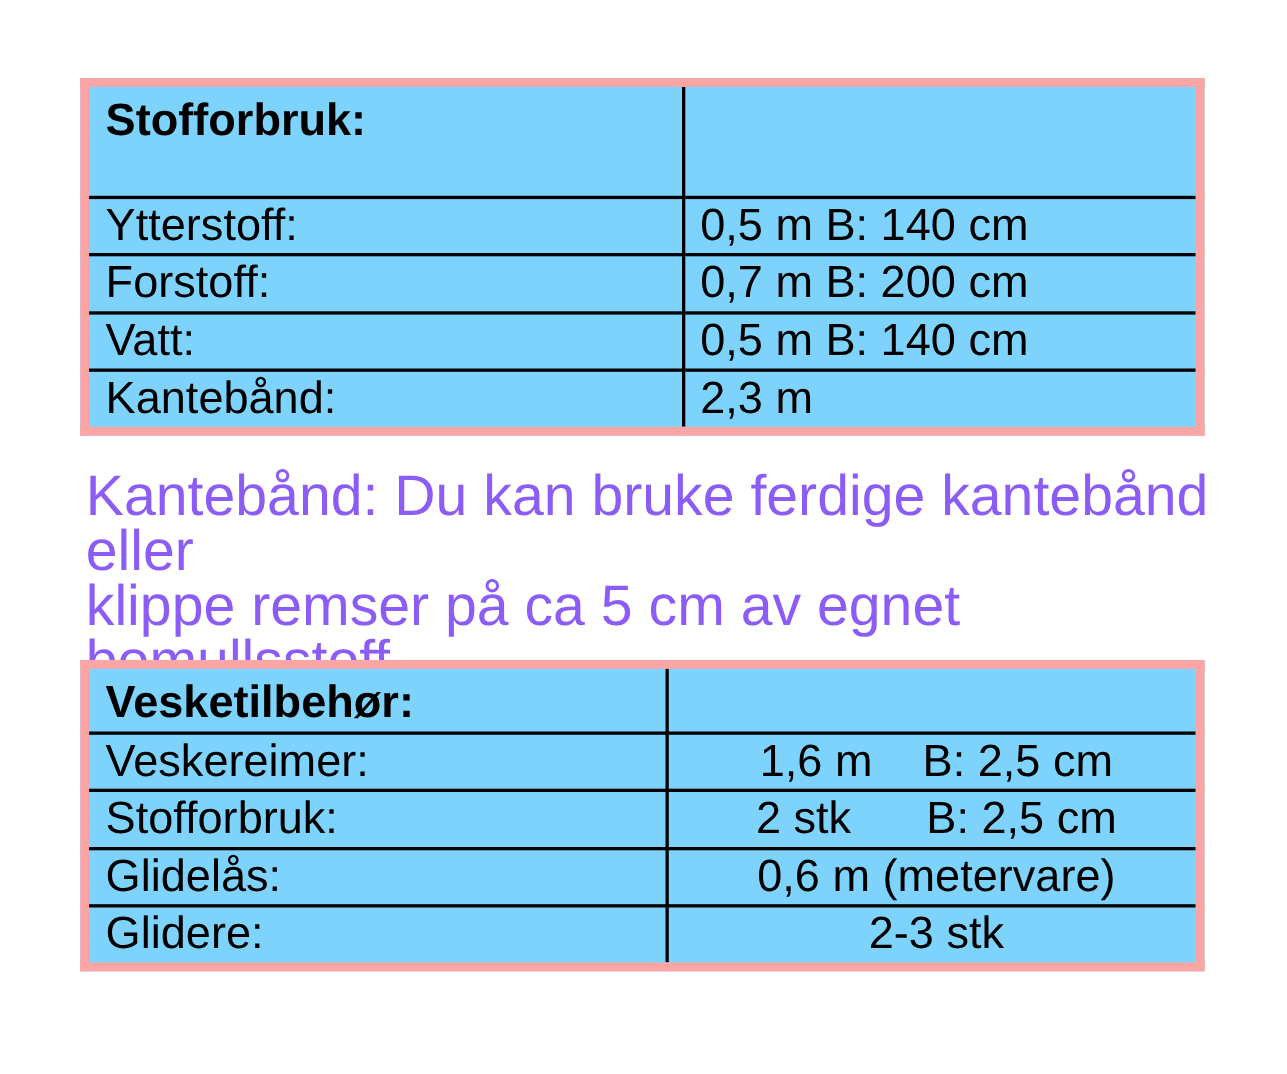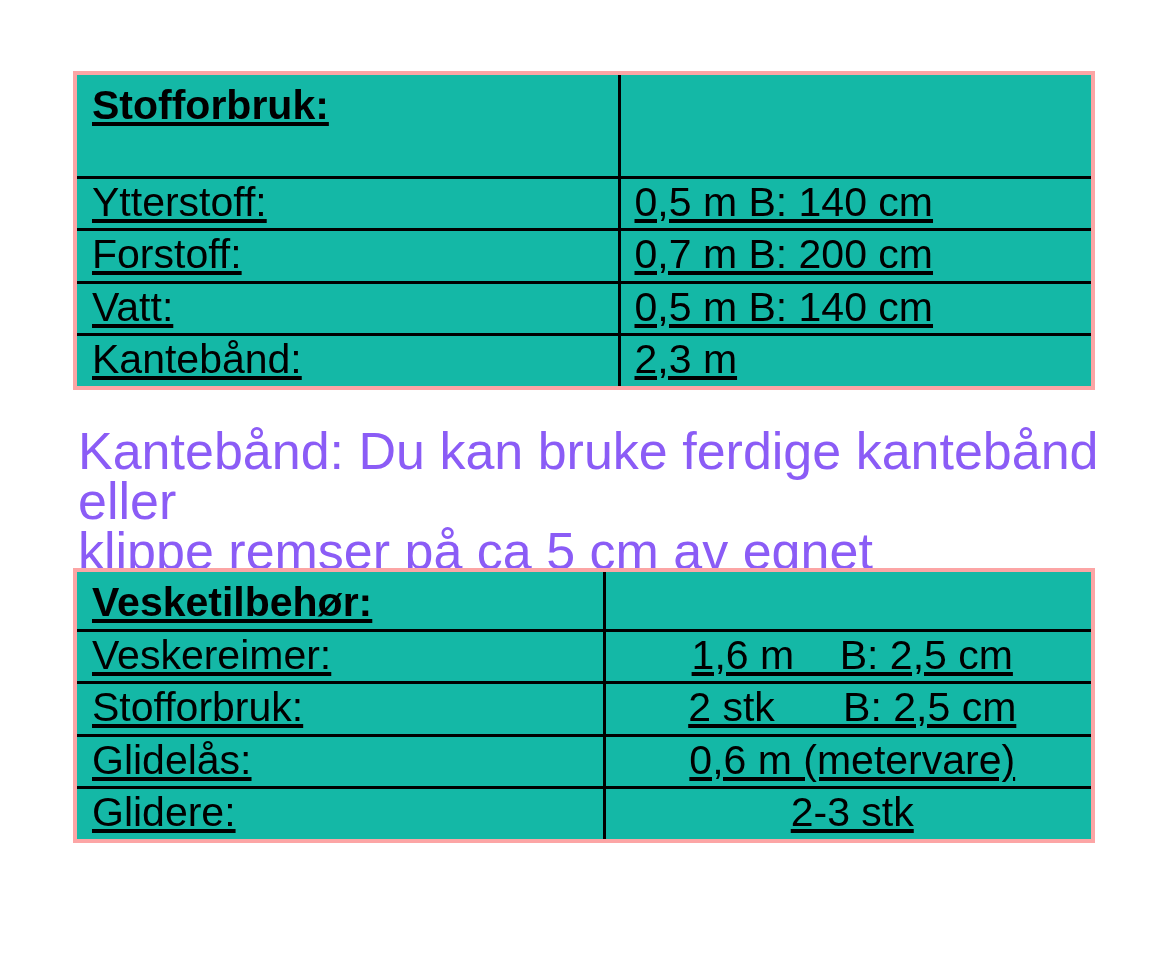--- a/index.html
+++ b/index.html
@@ -14,23 +14,22 @@
     background: #ffffff;
     overflow: hidden;
     font-family: "Liberation Sans", "DejaVu Sans", sans-serif;
     color: #000000;
   }
   table.spec {
     position: absolute;
     border-collapse: collapse;
     table-layout: fixed;
     width: 1022px;
-    background: #14b8a6;
-    border: 4px solid #fca5a5;
-    text-decoration: underline;
+    background: #7dd3fc;
+    border: 8px solid #fca5a5;
   }
   table.spec td {
     border: 3px solid #000000;
     box-sizing: border-box;
     font-size: 41px;
     line-height: 1.16;
     color: #000000;
     vertical-align: middle;
     padding: 0 6px 2px 15px;
     overflow: hidden;
@@ -44,21 +43,21 @@
     vertical-align: top;
     padding-top: 7px;
   }
   
   .t1 { left: 73px; top: 71px; }
   .t1 col.cl { width: 544px; }
   .t1 tr.head td { height: 104px; }
   .t1 tr.r td { height: 50px; margin-top: 36px; }
   .t1 tr.r:last-child td { height: 48px; }
   
-  .t2 { left: 73px; top: 568px; padding-left: 35px; }
+  .t2 { left: 73px; top: 600px; padding-left: 35px; }
   .t2 col.cl { width: 529px; }
   .t2 tr.head td { height: 50px; vertical-align: middle; padding-top: 0; }
   .t2 tr.r td { height: 51px; }
   .t2 td.val { padding-left: 17px; text-align: center; }
   
   .note {
     position: absolute;
     left: 78px;
     top: 426px;
     width: 1050px;

